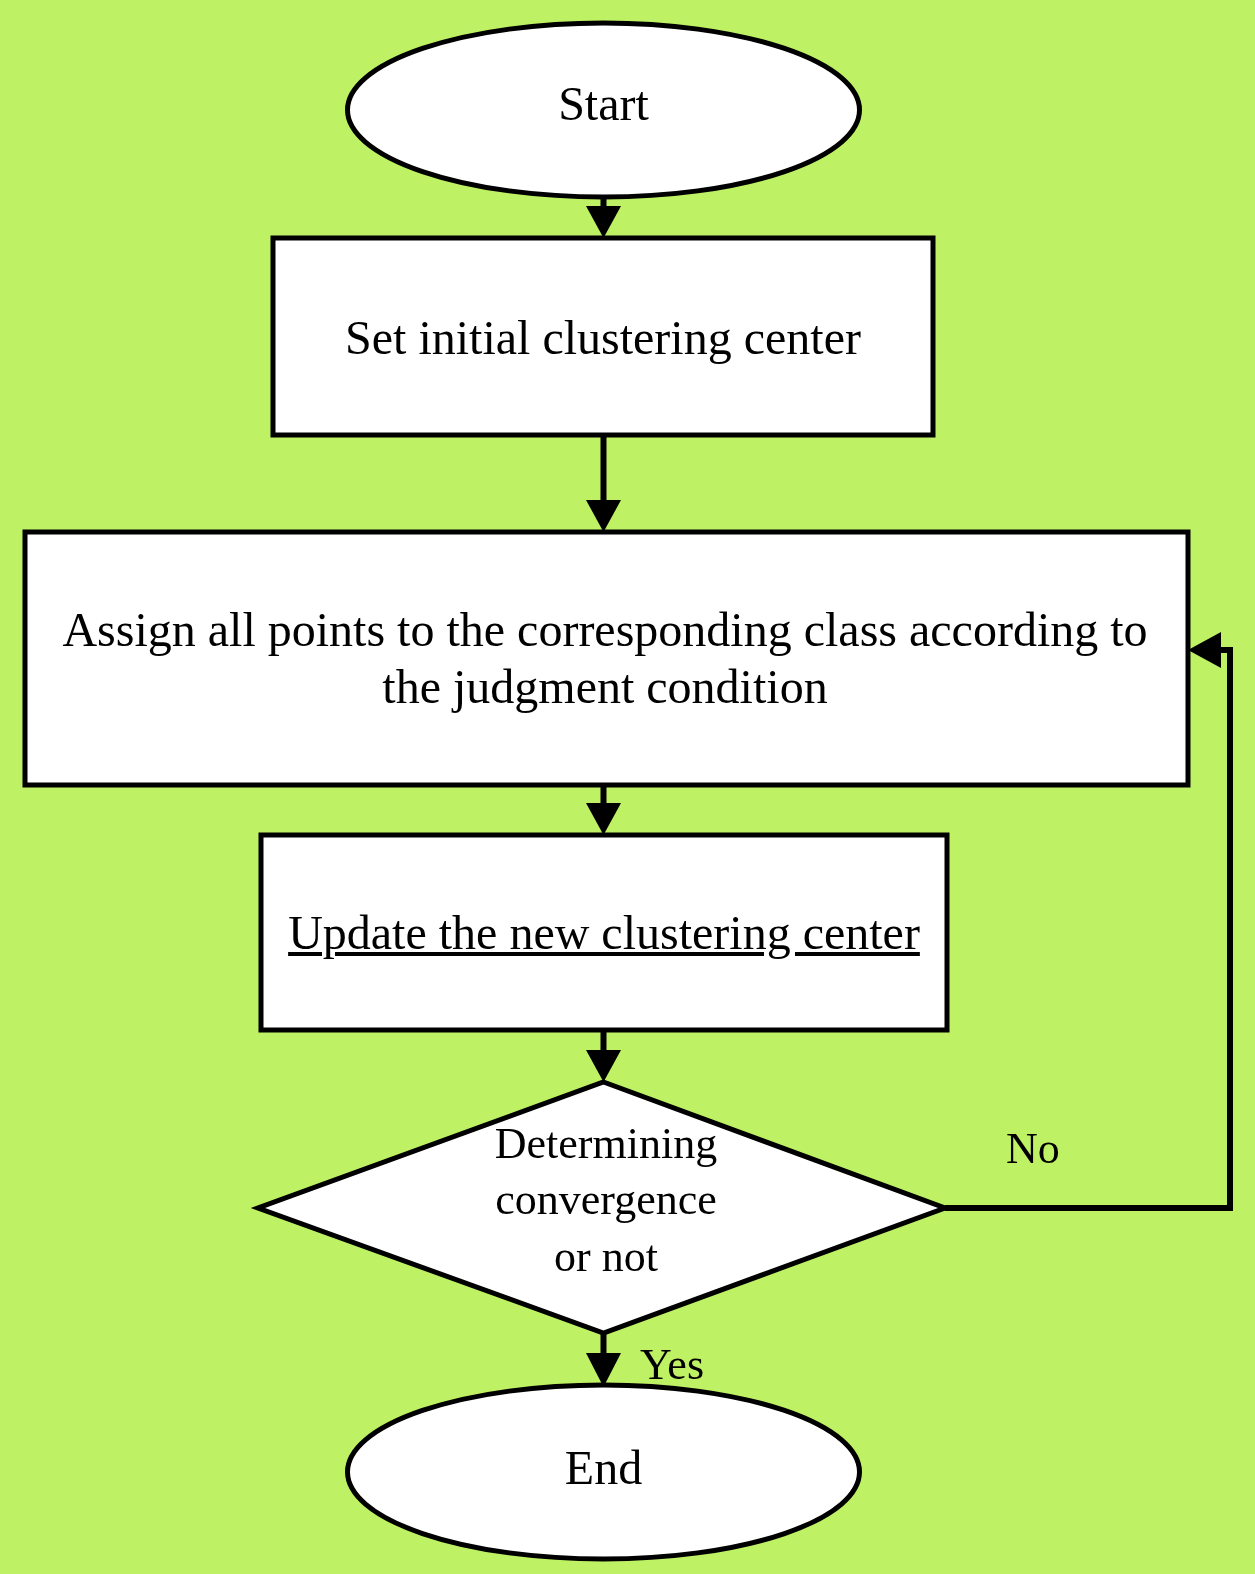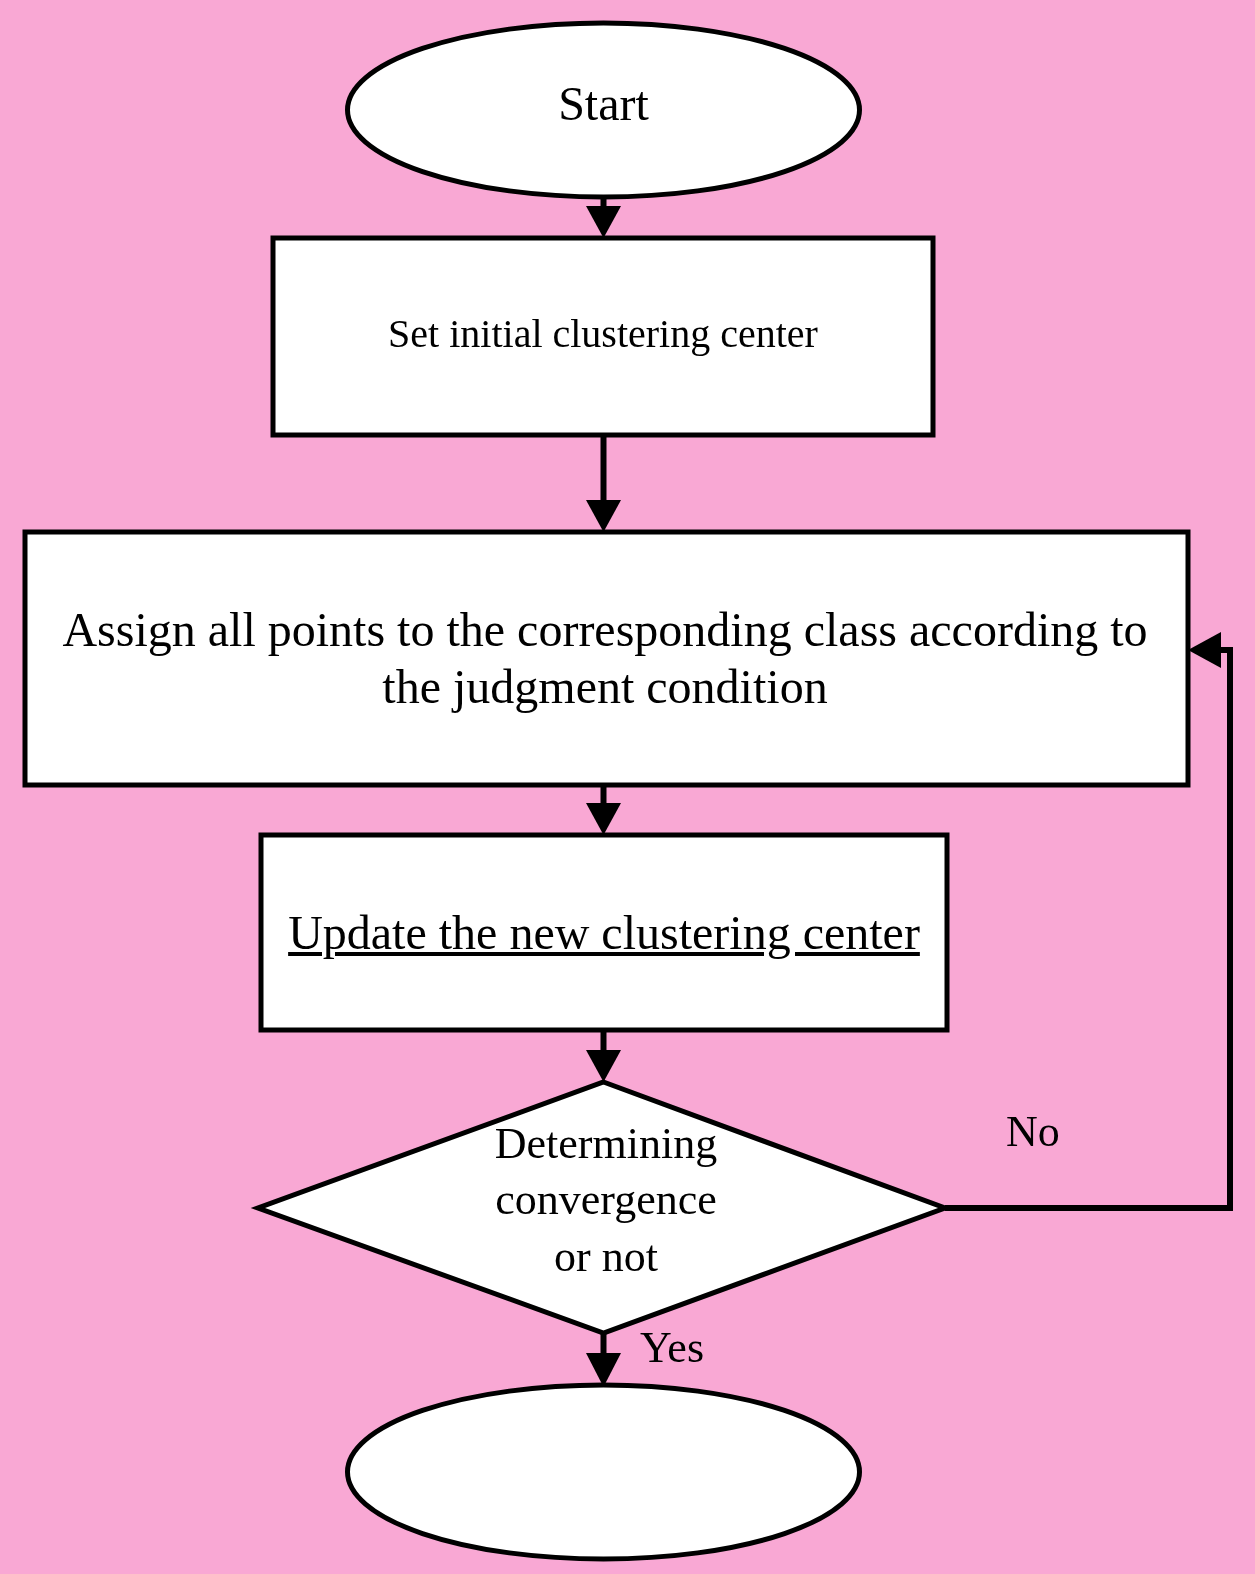--- a/index.html
+++ b/index.html
@@ -8,21 +8,21 @@
     padding: 0;
     background: #ffffff;
   }
   body {
     font-family: "Liberation Serif", "DejaVu Serif", serif;
   }
   #flowchart-canvas {
     position: relative;
     width: 1255px;
     height: 1574px;
-    background: #f9a8d4;
+    background: #bef264;
     overflow: hidden;
   }
   #flow-svg {
     position: absolute;
     top: 0;
     left: 0;
     width: 1255px;
     height: 1574px;
     display: block;
   }
@@ -63,29 +63,30 @@
     -webkit-font-smoothing: antialiased;
   }
   .edge-label {
     position: absolute;
     color: #000000;
     font-family: "Liberation Serif", "DejaVu Serif", serif;
     font-size: 44px;
     line-height: 1;
     white-space: nowrap;
     pointer-events: none;
+    margin-top: 17px;
   }
   
   #label-start {
     left: 345px; top: 76px; width: 517px;
     font-size: 48px;
   }
   #label-set-initial {
     left: 273px; top: 310px; width: 660px;
-    font-size: 40px;
+    font-size: 48px;
   }
   #label-assign {
     left: 45px; top: 602px; width: 1120px;
     font-size: 48px;
     font-family: Liberation Serif, serif;
   }
   #label-update {
     left: 261px; top: 905px; width: 686px;
     font-size: 48px;
     text-decoration: underline;
@@ -179,18 +180,19 @@
 
   <div class="node-label" id="label-assign">Assign all points to the corresponding class according to
 the judgment condition</div>
 
   <div class="node-label" id="label-update">Update the new clustering center</div>
 
   <div class="node-label" id="label-decision">Determining
 convergence
 or not</div>
 
+  <div class="node-label" id="label-end">End</div>
 
   <div class="edge-label" id="edge-label-no">No</div>
 
   <div class="edge-label" id="edge-label-yes">Yes</div>
 
 </div>
 
 </body></html>

